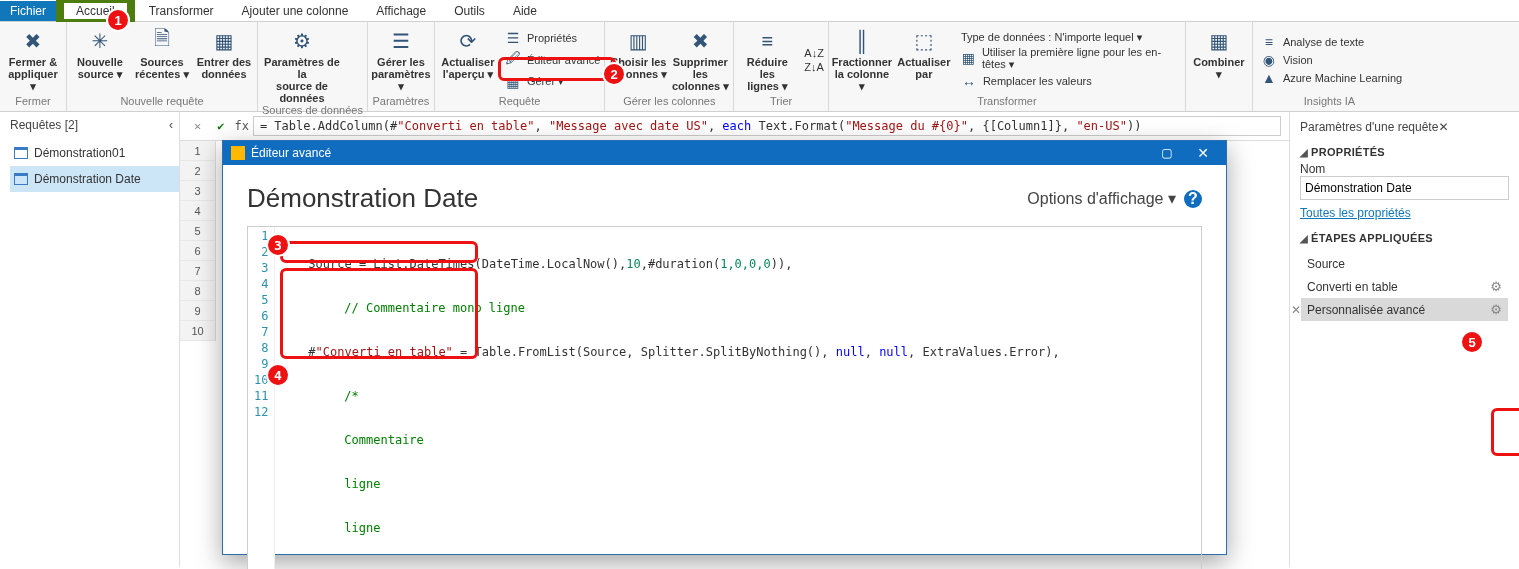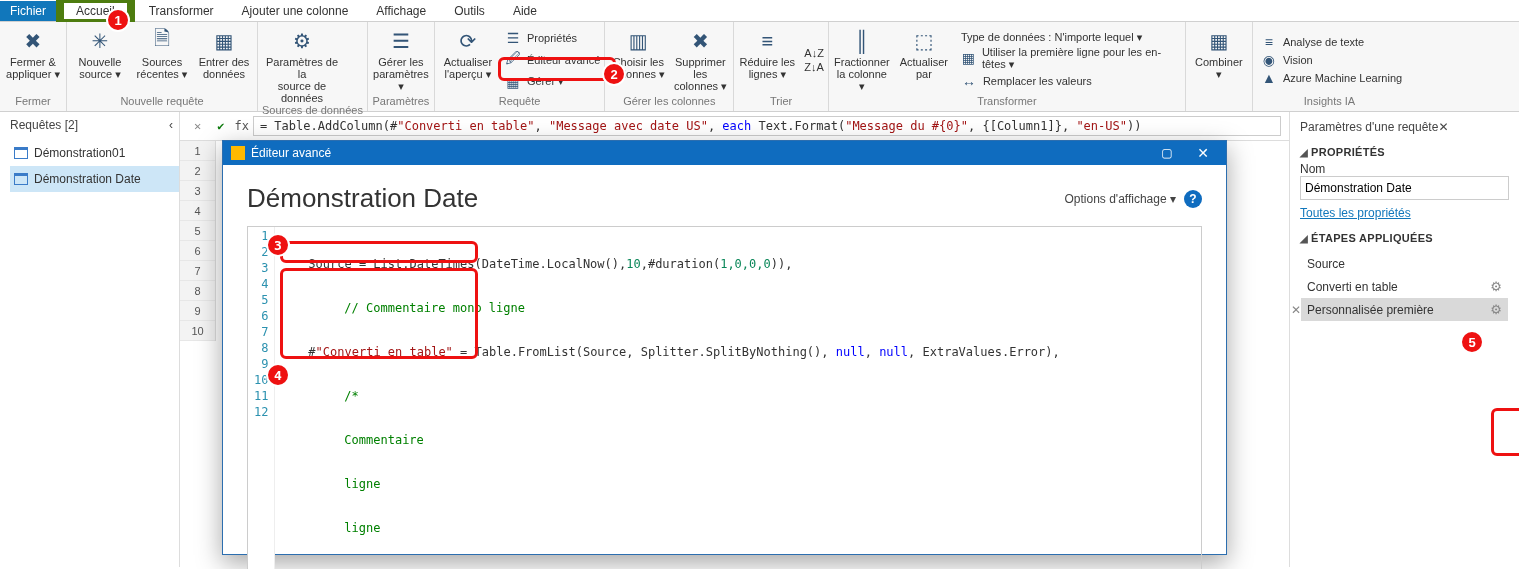--- a/index.html
+++ b/index.html
@@ -80,20 +80,21 @@
     display: flex;
     align-items: center;
     justify-content: center;
     font-size: 20px;
     color: #357;
   }
   .vbtn span.lbl {
     font-size: 11px;
     line-height: 12px;
     text-align: center;
+    font-weight: bold;
   }
   .small-stack {
     display: flex;
     flex-direction: column;
     gap: 2px;
     margin-left: 4px;
     justify-content: center;
   }
   .small-item {
     display: flex;
@@ -302,21 +303,21 @@
   .modal h1 {
     font-weight: 300;
     font-size: 26px;
     color: #333;
   }
   .modal .hrow {
     display: flex;
     justify-content: space-between;
     align-items: center;
   }
-  .modal .disp { font-size: 12px; color: #444; display:flex; gap:8px; align-items:center;}
+  .modal .disp { font-size: 16px; color: #444; display:flex; gap:8px; align-items:center;}
   .modal .help {
     width: 18px; height: 18px; border-radius: 50%;
     background: #0f6cbf; color: #fff; text-align: center; line-height: 18px;
     font-weight: bold;
   }
   .editor {
     margin-top: 12px;
     flex: 1;
     border: 1px solid #ccc;
     display: flex;
@@ -603,21 +604,21 @@
     <div class="steps">
       <div class="step">
         <span>Source</span>
       </div>
       <div class="step">
         <span>Converti en table</span>
         <span class="gear">⚙</span>
       </div>
       <div class="step sel">
         <span class="x">✕</span>
-        <span>Personnalisée première</span>
+        <span>Personnalisée avancé</span>
         <span class="gear">⚙</span>
       </div>
     </div>
     <div class="info-redbox"></div>
   </div>
 </div>
 <div class="badge b5">5</div>
 
 <div class="modal">
   <div class="tbar">

